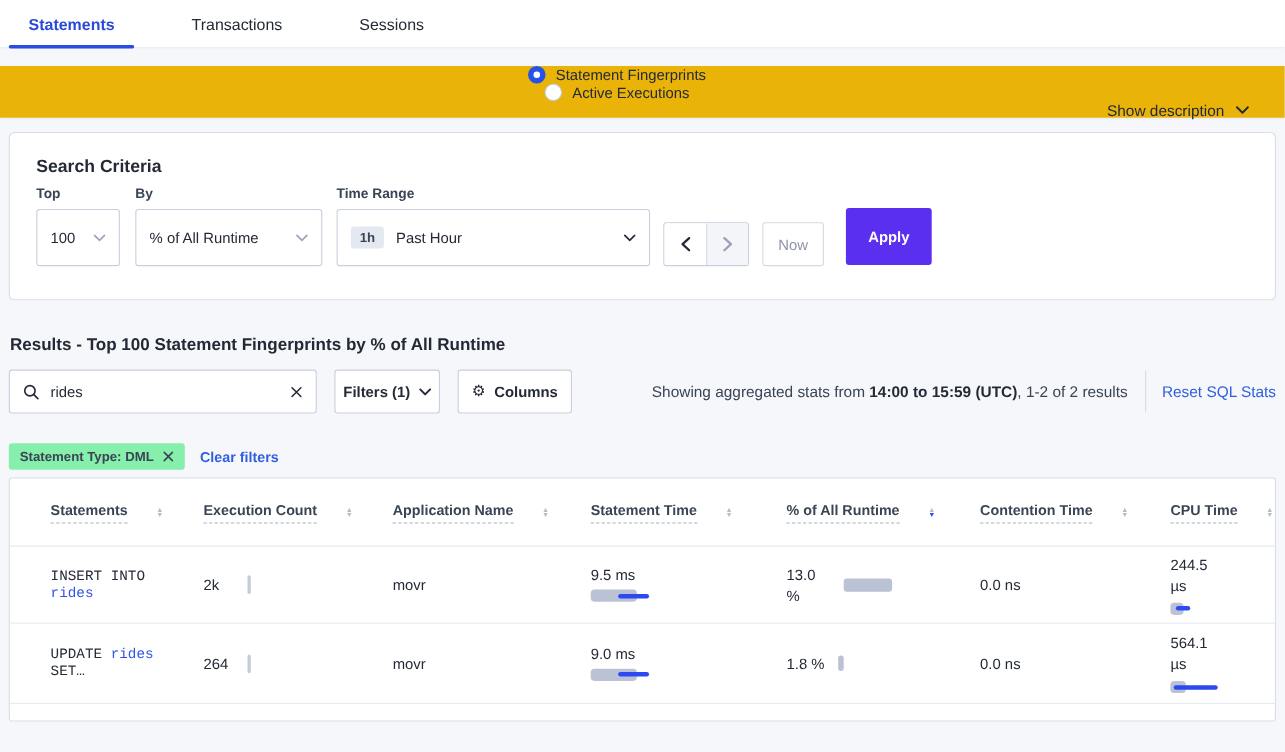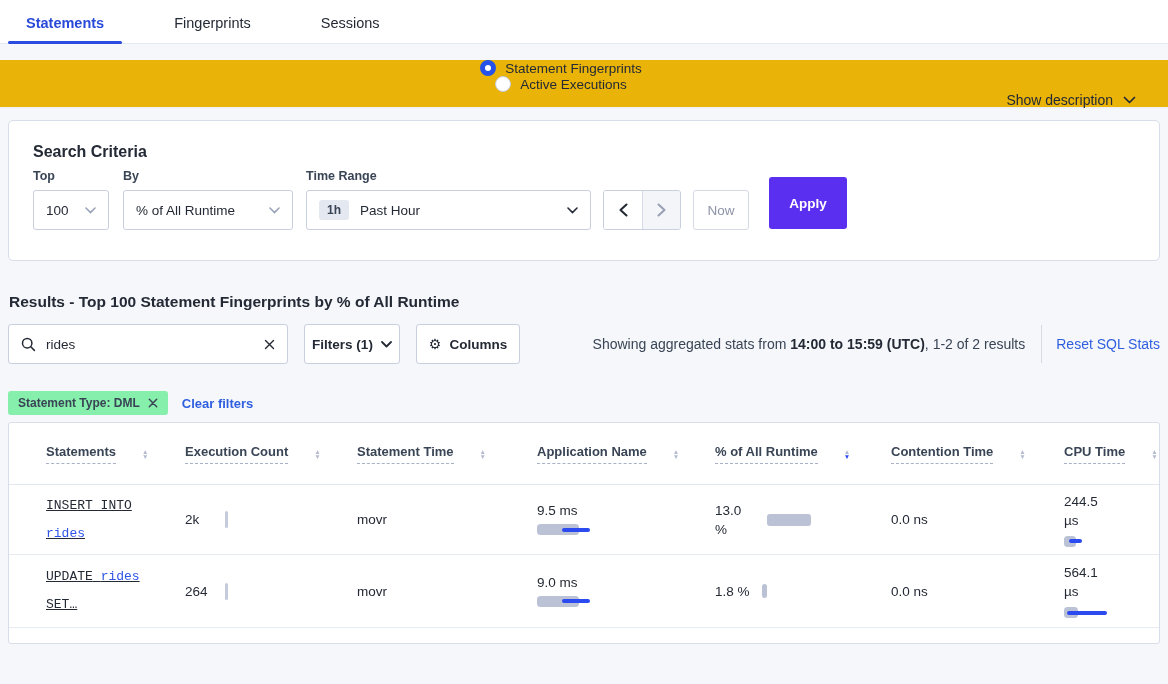--- a/index.html
+++ b/index.html
@@ -21,21 +21,21 @@
   .radio-label { font-size:13.5px; color:#242a35; }
   .show-desc { margin-left:auto; display:flex; align-items:center; gap:10px; font-size:14px; color:#242a35; cursor:pointer; }
 
   
   .card { background:#fff; border:1px solid #d8dde9; border-radius:5px; margin:13px 8px 0; }
   .criteria { padding:22px 24px 30px; }
   .criteria-title { font-size:16px; font-weight:700; color:#242a35; }
   .criteria-form { display:flex; margin-top:8px; align-items:flex-end; }
   .field { display:flex; flex-direction:column; }
   .field-label { font-size:12.5px; font-weight:700; color:#394455; margin-bottom:7px; }
-  .select { height:40px; border:1px solid #c8cfdd; border-radius:3px; background:#fff; display:flex; align-items:center; padding:0 12px; font-size:13.5px; color:#242a35; cursor:pointer; }
+  .select { height:52px; border:1px solid #c8cfdd; border-radius:3px; background:#fff; display:flex; align-items:center; padding:0 12px; font-size:13.5px; color:#242a35; cursor:pointer; }
   .select .chev { margin-left:auto; }
   .w-top { width:76px; margin-right:14px; }
   .w-by { width:170px; margin-right:13px; }
   .w-time { width:285px; margin-right:12px; }
   .badge-1h { background:#e3e8f1; border-radius:3px; font-size:12px; font-weight:700; color:#394455; padding:3px 8px; margin-right:11px; }
   .arrow-group { display:flex; height:40px; border:1px solid #c8cfdd; border-radius:3px; overflow:hidden; margin-right:12px; }
   .arrow-btn { width:38px; display:flex; align-items:center; justify-content:center; background:#fff; cursor:pointer; }
   .arrow-btn + .arrow-btn { border-left:1px solid #d5dae5; }
   .arrow-btn.disabled { background:#f4f5f9; cursor:default; }
   .btn-now { height:40px; width:56px; border:1px solid #d5d9e4; border-radius:3px; background:#fff; color:#8d94a8; font-size:13.5px; display:flex; align-items:center; justify-content:center; margin-right:20px; cursor:pointer; }
@@ -66,21 +66,21 @@
   .grid-row { display:grid; grid-template-columns:139px 172px 180px 178px 176px 173px 97px; padding-left:37px; align-items:center; }
   .thead { height:62px; border-bottom:1px solid #e2e7f0; }
   .th { display:flex; align-items:center; font-size:13px; font-weight:700; color:#394455; cursor:pointer; }
   .th-label { border-bottom:1px dashed #a9b1c5; padding-bottom:4px; }
   .sorters { display:flex; flex-direction:column; margin-left:26px; line-height:5px; }
   .sorters i { font-style:normal; font-size:6.5px; color:#b4bbce; }
   .sorters i.active { color:#2b4af0; }
   .trow { border-bottom:1px solid #e7ebf2; }
   .trow.r0 { height:70px; } .trow.r1 { height:73px; }
   .cell { font-size:13.5px; color:#242a35; }
-  .sql { font-family:"Liberation Mono","DejaVu Sans Mono",monospace; font-size:13px; line-height:28px; max-width:112px;text-decoration:underline; }
+  .sql { font-family:"Liberation Mono","DejaVu Sans Mono",monospace; font-size:13px; line-height:16px; max-width:112px; }
   .sql .kw { color:#242a35; }
   .sql .link { color:#2e55e6; text-decoration:none; cursor:pointer; }
   .exec { display:flex; align-items:center; }
   .exec .num { width:40px; }
   .vbar { width:2.5px; height:17px; background:#c6cbdc; border-radius:2px; }
   .metric { display:flex; flex-direction:column; gap:6px; }
   .hbar { position:relative; height:12px; width:70px; }
   .hbar .gray { position:absolute; left:0; top:0; height:11px; background:#bcc2d6; border-radius:3.5px; }
   .hbar .blue { position:absolute; top:3.5px; height:4px; background:#2b4af0; border-radius:2px; }
   .pct-cell { display:flex; align-items:center; gap:12px; }
@@ -88,21 +88,21 @@
   .pct-bar { background:#bcc2d6; border-radius:3px; flex:none; }
   .cpu-text { max-width:48px; line-height:19px; }
 
   .chev { display:flex; }
 </style>
 </head>
 <body>
 
 <div class="tabbar">
   <div class="tab active">Statements</div>
-  <div class="tab">Fingerprints</div>
+  <div class="tab">Transactions</div>
   <div class="tab">Sessions</div>
 </div>
 
 <div class="toggle-row">
   <div class="radio-item">
     <span class="radio-dot on"></span>
     <span class="radio-label">Statement Fingerprints</span>
   </div>
   <div class="radio-item">
     <span class="radio-dot off"></span>
@@ -230,28 +230,28 @@
         </span>
       </div>
       <div class="th">
         <span class="th-label">Execution Count</span>
         <span class="sorters">
           <i>▲</i>
           <i class="">▼</i>
         </span>
       </div>
       <div class="th">
+        <span class="th-label">Application Name</span>
+        <span class="sorters">
+          <i>▲</i>
+          <i class="">▼</i>
+        </span>
+      </div>
+      <div class="th">
         <span class="th-label">Statement Time</span>
-        <span class="sorters">
-          <i>▲</i>
-          <i class="">▼</i>
-        </span>
-      </div>
-      <div class="th">
-        <span class="th-label">Application Name</span>
         <span class="sorters">
           <i>▲</i>
           <i class="">▼</i>
         </span>
       </div>
       <div class="th">
         <span class="th-label">% of All Runtime</span>
         <span class="sorters">
           <i>▲</i>
           <i class="active">▼</i>

